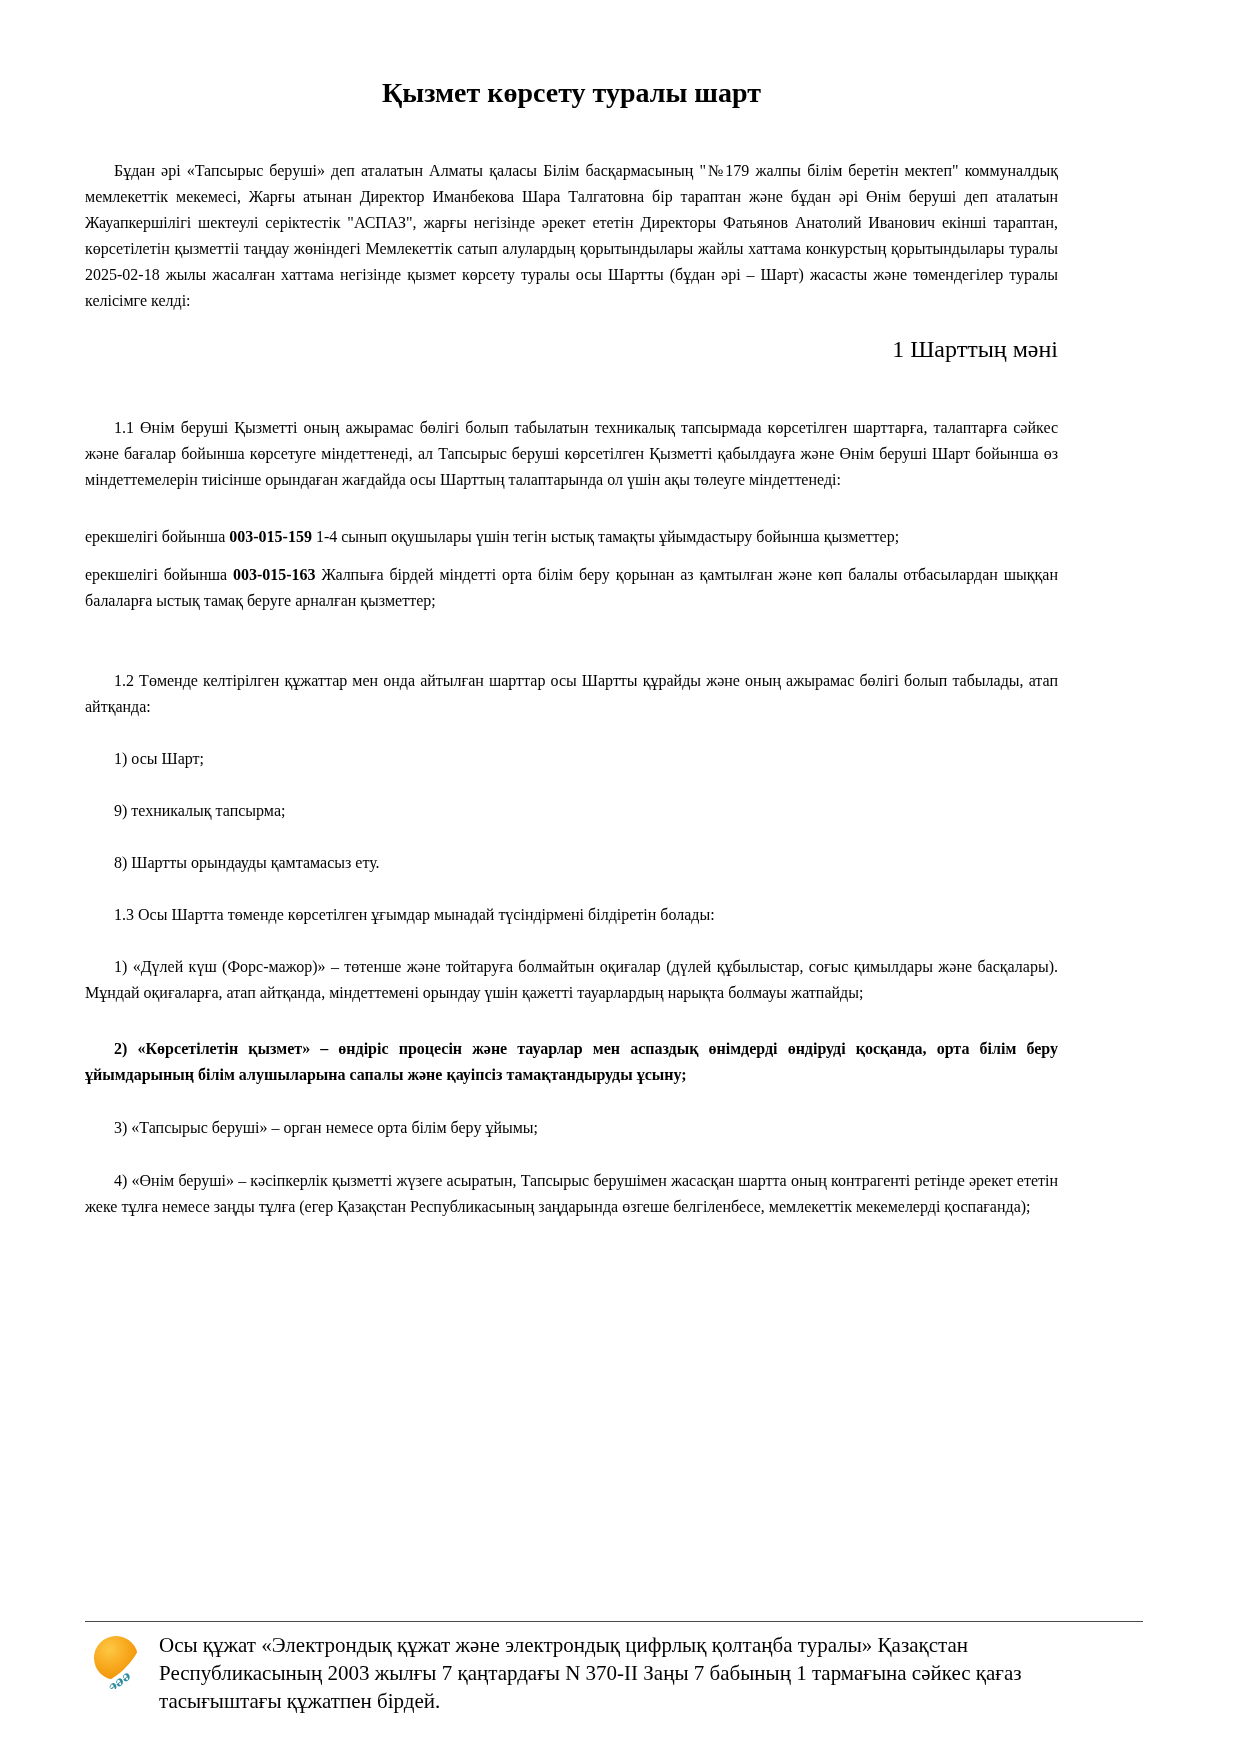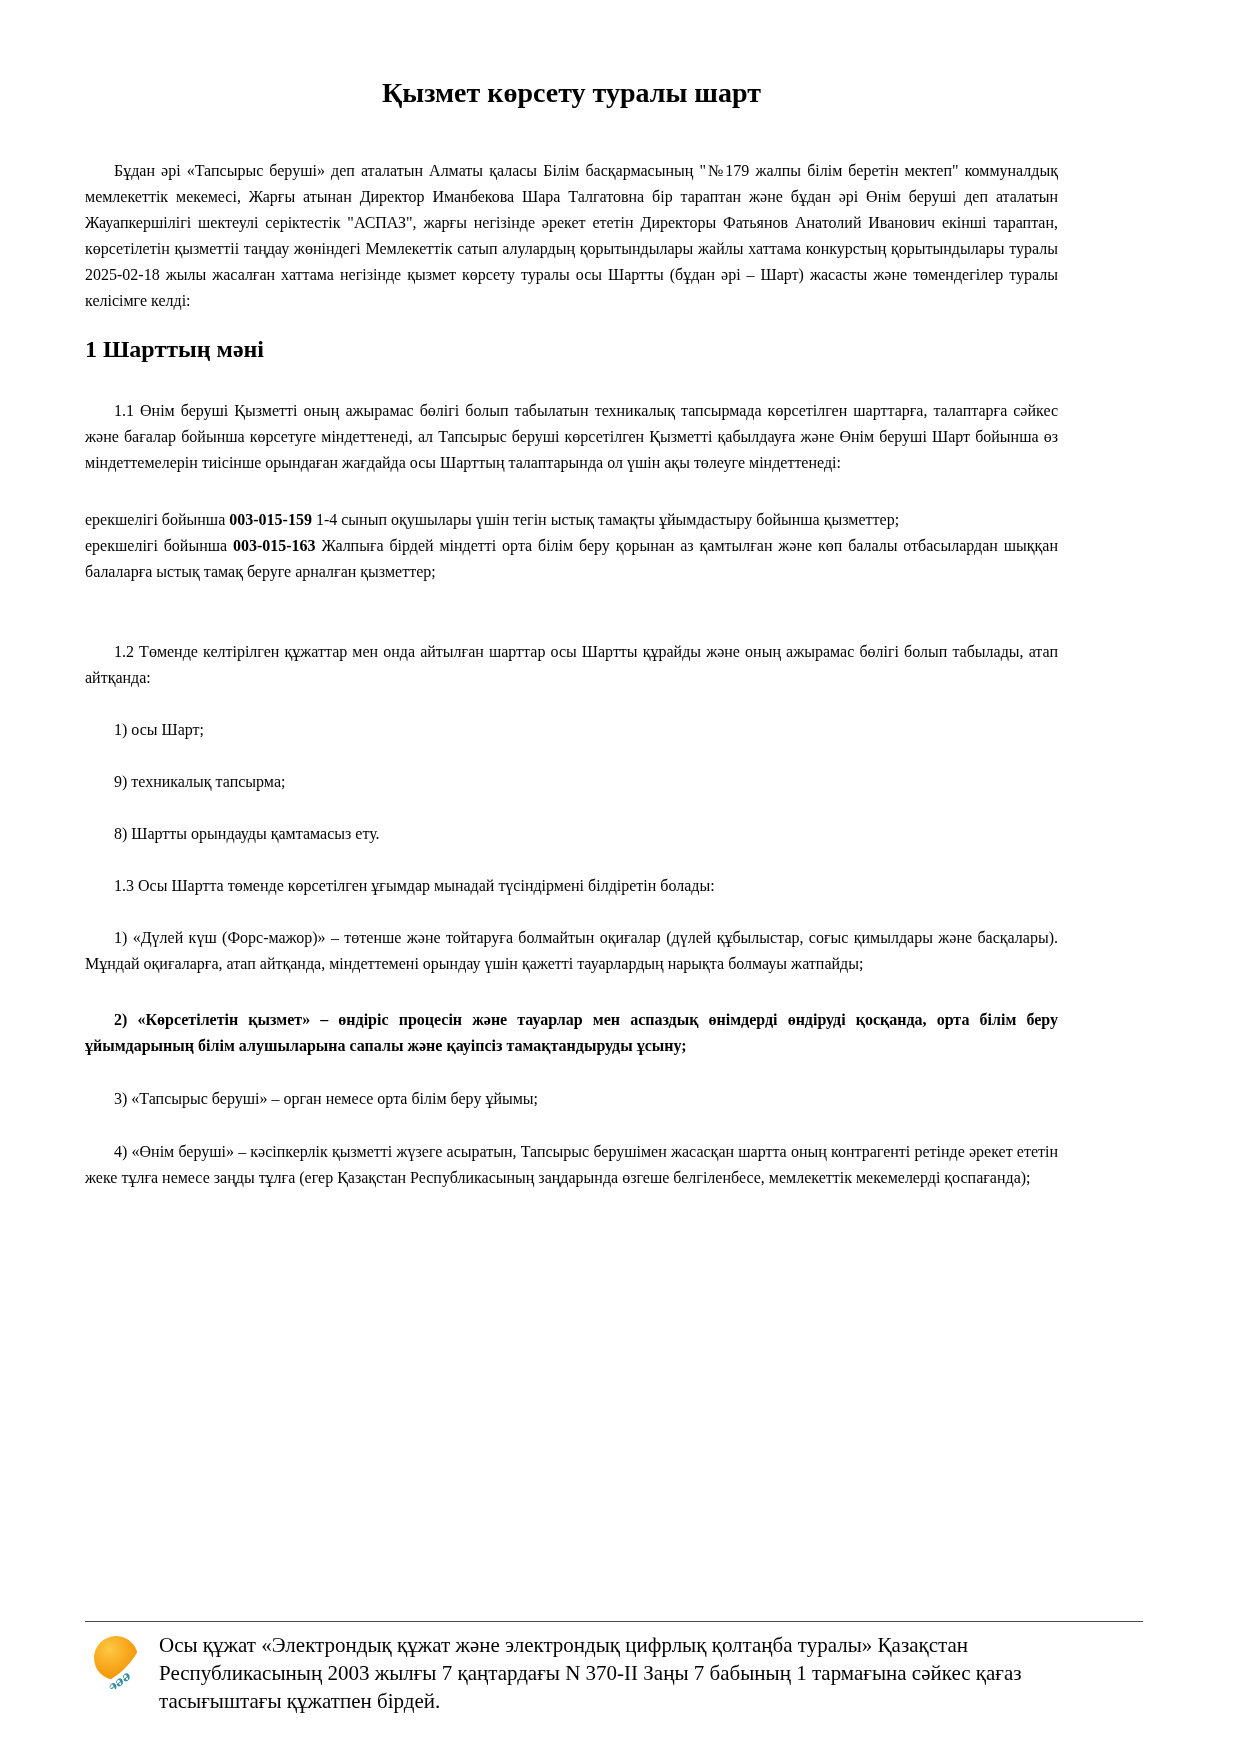--- a/index.html
+++ b/index.html
@@ -35,33 +35,33 @@
   .meta-date { position: absolute; left: 310px; top: 0; }
   .para {
     font-size: 16px;
     line-height: 26px;
     text-align: justify;
     margin: 26px 0 0 0;
   }
   .indent { text-indent: 29px; }
   .b { font-weight: bold; }
   .sec-heading {
-    text-align: left;
+    text-align: right;
     font-size: 24px;
-    font-weight: bold;
+    font-weight: normal;
     line-height: 30px;
     margin: 20px 0 0 0;
   }
   .mt48 { margin-top: 48px; }
-  .mt34 { margin-top: 34px; }
+  .mt34 { margin-top: 51px; }
   .mt31 { margin-top: 31px; }
   .mt38 { margin-top: 54px; }
   .mt29 { margin-top: 30px; font-weight: bold; }
   .mt27 { margin-top: 27px; }
-  .mt0  { margin-top: 0; }
+  .mt0  { margin-top: 12px; }
   .footer {
     position: absolute;
     left: 85px;
     top: 1621px;
     width: 1071px;
     border-top: 1.5px solid #4a4a4a;
     padding-top: 9px;
     display: flex;
     align-items: flex-start;
   }

